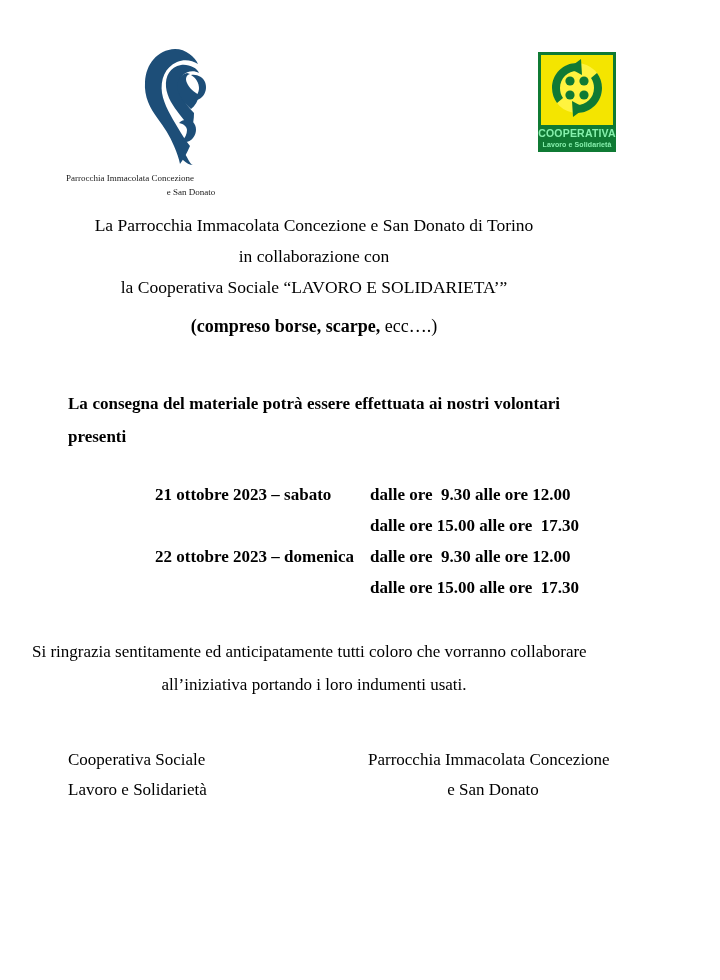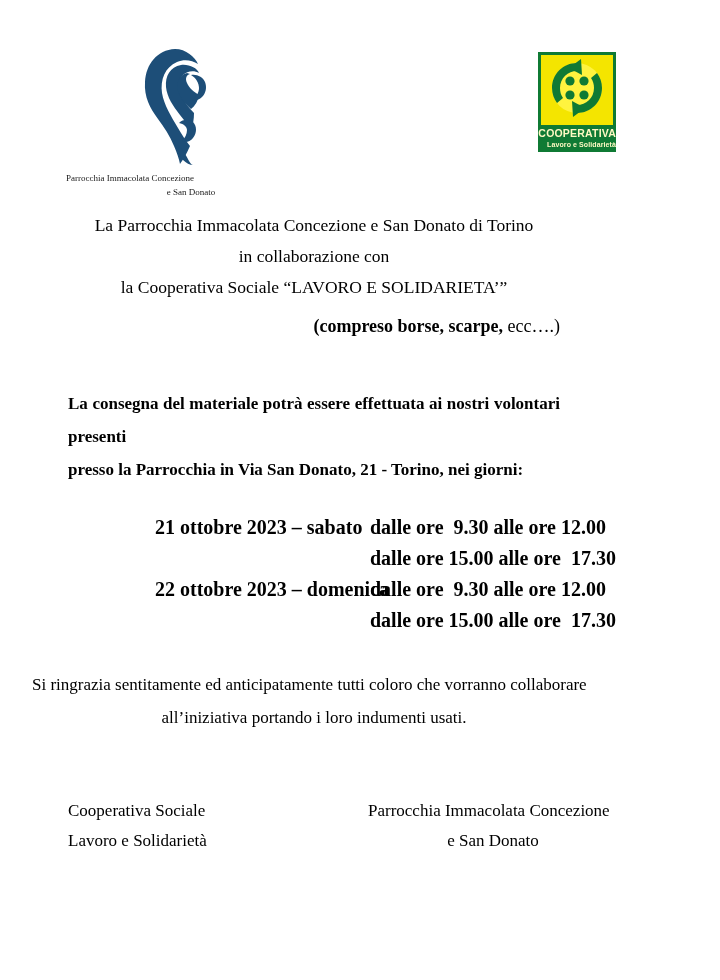--- a/index.html
+++ b/index.html
@@ -77,22 +77,22 @@
     overflow: hidden;
   }
   .coop-svg { display: block; }
   .coop-banner {
     position: absolute;
     left: 0;
     bottom: 0;
     width: 78px;
     height: 27px;
     background: #0f7a34;
-    text-align: right;
-    color: #fef9c3;
+    text-align: center;
+    color: #86efac;
     font-family: "Liberation Sans", sans-serif;
   }
   .coop-title {
     display: block;
     font-size: 10.5px;
     font-weight: bold;
     letter-spacing: 0.2px;
     line-height: 14px;
     margin-top: 1px;
   }
@@ -121,21 +121,21 @@
 
   .headline {
     text-align: center;
     font-size: 20px;
     font-weight: bold;
     line-height: 30px;
     margin-top: 24px;
     padding: 0 68px;
   }
   .headline-sub {
-    text-align: right;
+    text-align: center;
     font-size: 18px;
     line-height: 30px;
     margin-top: 8px;
     padding: 0 68px;
   }
   .headline-sub b { font-weight: bold; }
   .headline-sub .reg { font-weight: normal; }
 
   .para-bold {
     margin-top: 46px;
@@ -144,21 +144,21 @@
     font-weight: bold;
     line-height: 33px;
     text-align: justify;
     text-justify: inter-word;
   }
   .para-bold .lastline { display: block; text-align: left; }
 
   .schedule {
     margin-top: 26px;
     padding-left: 155px;
-    font-size: 20px;
+    font-size: 17px;
     font-weight: bold;
     line-height: 31px;
   }
   .sched-row {
     display: flex;
     align-items: baseline;
   }
   .sched-day {
     width: 215px;
     flex: 0 0 215px;
@@ -170,21 +170,21 @@
     margin-top: 32px;
     padding: 0 32px;
     font-size: 17px;
     line-height: 33px;
     text-align: justify;
     text-justify: inter-word;
   }
   .para-regular .lastline { display: block; text-align: center; }
 
   .signatures {
-    margin-top: 62px;
+    margin-top: 44px;
     padding: 0 32px;
     font-size: 17px;
     line-height: 30px;
     position: relative;
     height: 70px;
   }
   .sig-left {
     position: absolute;
     left: 68px;
     top: 0;
@@ -276,21 +276,20 @@
       <span class="ln">la Cooperativa Sociale “LAVORO E SOLIDARIETA’”</span>
     </div>
 
 
     <div class="headline-sub">
       <b>(compreso borse, scarpe,</b><span class="reg"> ecc….)</span>
     </div>
 
     <div class="para-bold">
       <span>La consegna del materiale potrà essere effettuata ai nostri volontari presenti</span>
-      <span class="lastline">presso la Parrocchia in Via San Donato, 21 -  Torino, nei giorni:</span>
     </div>
 
     <div class="schedule">
       <div class="sched-row">
         <span class="sched-day">21 ottobre 2023 – sabato</span>
         <span class="sched-time">dalle ore  9.30 alle ore 12.00</span>
       </div>
       <div class="sched-row">
         <span class="sched-day"></span>
         <span class="sched-time">dalle ore 15.00 alle ore  17.30</span>

